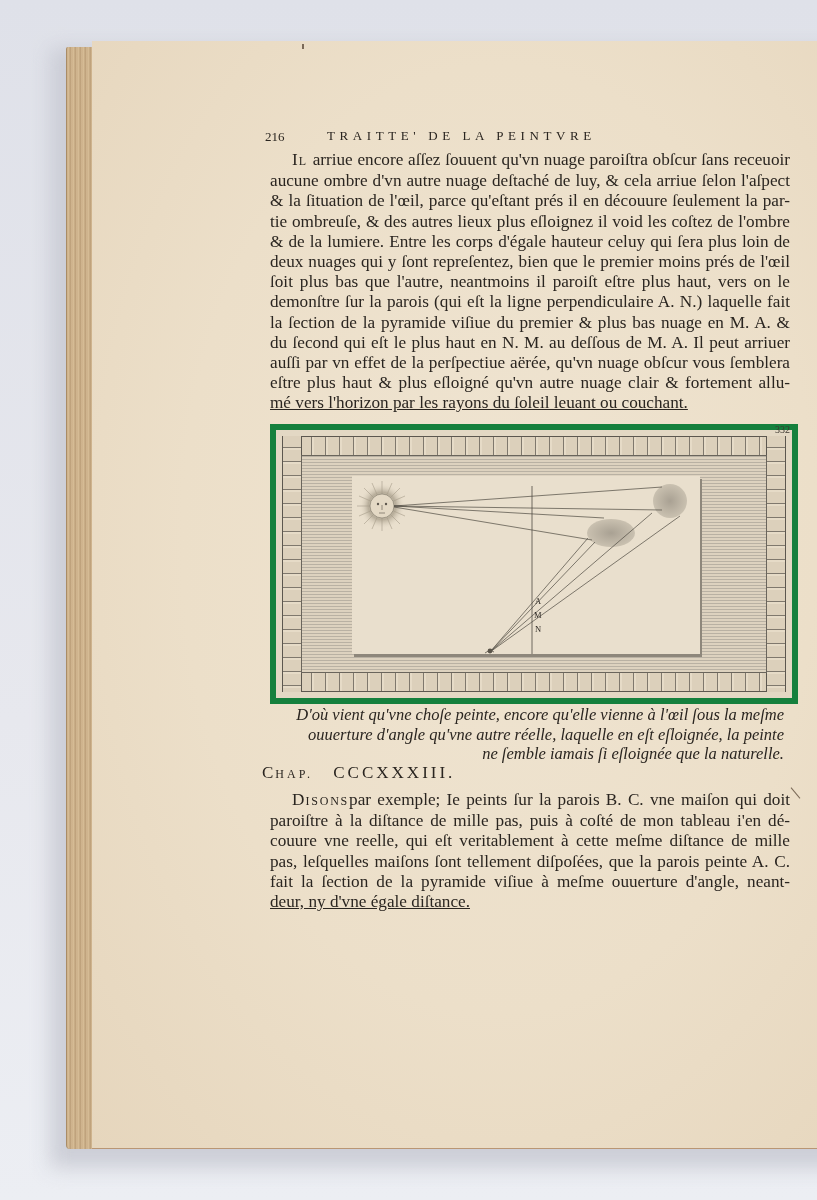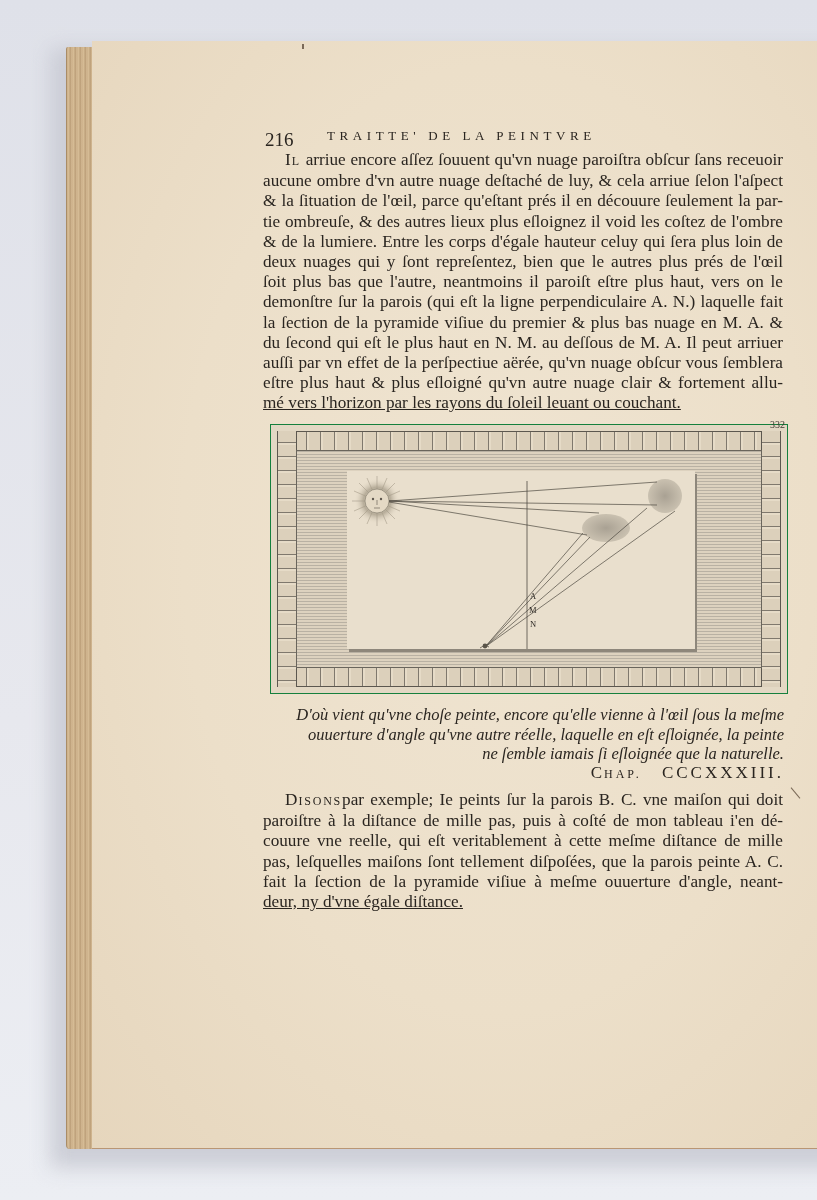--- a/index.html
+++ b/index.html
@@ -23,34 +23,34 @@
       background: radial-gradient(ellipse at 55% 45%, #efe4d1 0%, #ecdfc9 55%, #e6d6bd 100%);
       border-bottom: 1px solid #b99674;
     }
     .text {
       position: absolute; color: #2a2520;
       font-size: 17.2px; line-height: 20.2px;
     }
     .running-head {
       position: absolute; left: 265px; top: 128px; width: 420px; height: 22px;
     }
-    .folio { position: absolute; left: 0; top: 1px; font-size: 19px; color: #2a2520; }
+    .folio { position: absolute; left: 0; top: 1px; font-size: 13px; color: #2a2520; }
     .head-title {
       position: absolute; left: 62px; top: 0; font-size: 13px; letter-spacing: 4.6px; color: #2a2520;
     }
-    .para { position: absolute; left: 263px; width: 520px; }
+    .para { position: absolute; left: 270px; width: 520px; }
     .line { display: block; white-space: nowrap; text-align: justify; text-align-last: justify; }
     .line.last { text-align-last: left; text-decoration: underline; }
     .line.indent { padding-left: 22px; }
     .smallcaps { font-size: 12px; letter-spacing: 1.8px; }
     .dropcap { font-size: 17.2px; letter-spacing: 1px; }
 
     .figure {
       position: absolute; left: 270px; top: 424px; width: 516px; height: 268px;
-      background: #e3d8c4; border: 1px solid #15803d;
+      background: #e3d8c4; border: 6px solid #15803d;
     }
     .fig-number { position: absolute; right: 2px; top: -6px; font-size: 10px; color: #3b3630; }
     .frame-outer {
       position: absolute; left: 6px; top: 6px; right: 6px; bottom: 6px;
       border: 1px solid #5c574f;
       background: repeating-linear-gradient(90deg, #d9ccb6 0 9px, #8b8478 9px 10px, #e5dac6 10px 12px);
     }
     .frame-side-l, .frame-side-r {
       position: absolute; top: 6px; bottom: 6px; width: 18px;
       background: repeating-linear-gradient(180deg, #dcd0bb 0 11px, #7f786d 11px 12px, #e6dbc7 12px 14px);
@@ -74,21 +74,21 @@
       position: absolute; left: 76px; top: 46px; width: 348px; height: 178px;
       background: #e9dfcd; box-shadow: 2px 3px 0 #8e877b;
     }
     .canvas svg { position: absolute; left: 0; top: 0; }
 
     .caption {
       position: absolute; left: 262px; top: 705px; width: 522px;
       text-align: right; font-style: italic; font-size: 16.5px; line-height: 19.5px; color: #2a2520;
     }
     .chapter {
-      position: absolute; left: 262px; top: 763px; width: 522px; text-align: right;
+      position: absolute; left: 262px; top: 763px; width: 522px; text-align: left;
       font-size: 17px; color: #2a2520; letter-spacing: 2px;
     }
     .chapter .chap-word .sc { font-size: 12px; letter-spacing: 3px; }
     .chapter .chap-num { margin-left: 14px; letter-spacing: 3px; }
 
     .mark { position: absolute; background: #7b6a58; }
   </style>
 </head>
 <body>
 
@@ -100,21 +100,21 @@
   <span class="folio">216</span>
   <span class="head-title">TRAITTE' DE LA PEINTVRE</span>
 </div>
 
 <div class="text para" style="top:150px;">
   <span class="line indent"><span class="dropcap">I</span><span class="smallcaps">L</span> <span>arriue encore aſſez ſouuent qu'vn nuage paroiſtra obſcur ſans receuoir</span></span>
   <span class="line">aucune ombre d'vn autre nuage deſtaché de luy, &amp; cela arriue ſelon l'aſpect</span>
   <span class="line">&amp; la ſituation de l'œil, parce qu'eſtant prés il en découure ſeulement la par-</span>
   <span class="line">tie ombreuſe, &amp; des autres lieux plus eſloignez il void les coſtez de l'ombre</span>
   <span class="line">&amp; de la lumiere. Entre les corps d'égale hauteur celuy qui ſera plus loin de</span>
-  <span class="line">deux nuages qui y ſont repreſentez, bien que le autres plus prés de l'œil</span>
+  <span class="line">deux nuages qui y ſont repreſentez, bien que le premier moins prés de l'œil</span>
   <span class="line">ſoit plus bas que l'autre, neantmoins il paroiſt eſtre plus haut, vers on le</span>
   <span class="line">demonſtre ſur la parois (qui eſt la ligne perpendiculaire A. N.) laquelle fait</span>
   <span class="line">la ſection de la pyramide viſiue du premier &amp; plus bas nuage en M. A. &amp;</span>
   <span class="line">du ſecond qui eſt le plus haut en N. M. au deſſous de M. A. Il peut arriuer</span>
   <span class="line">auſſi par vn effet de la perſpectiue aërée, qu'vn nuage obſcur vous ſemblera</span>
   <span class="line">eſtre plus haut &amp; plus eſloigné qu'vn autre nuage clair &amp; fortement allu-</span>
   <span class="line last">mé vers l'horizon par les rayons du ſoleil leuant ou couchant.</span>
 </div>
 
 <div class="figure">

